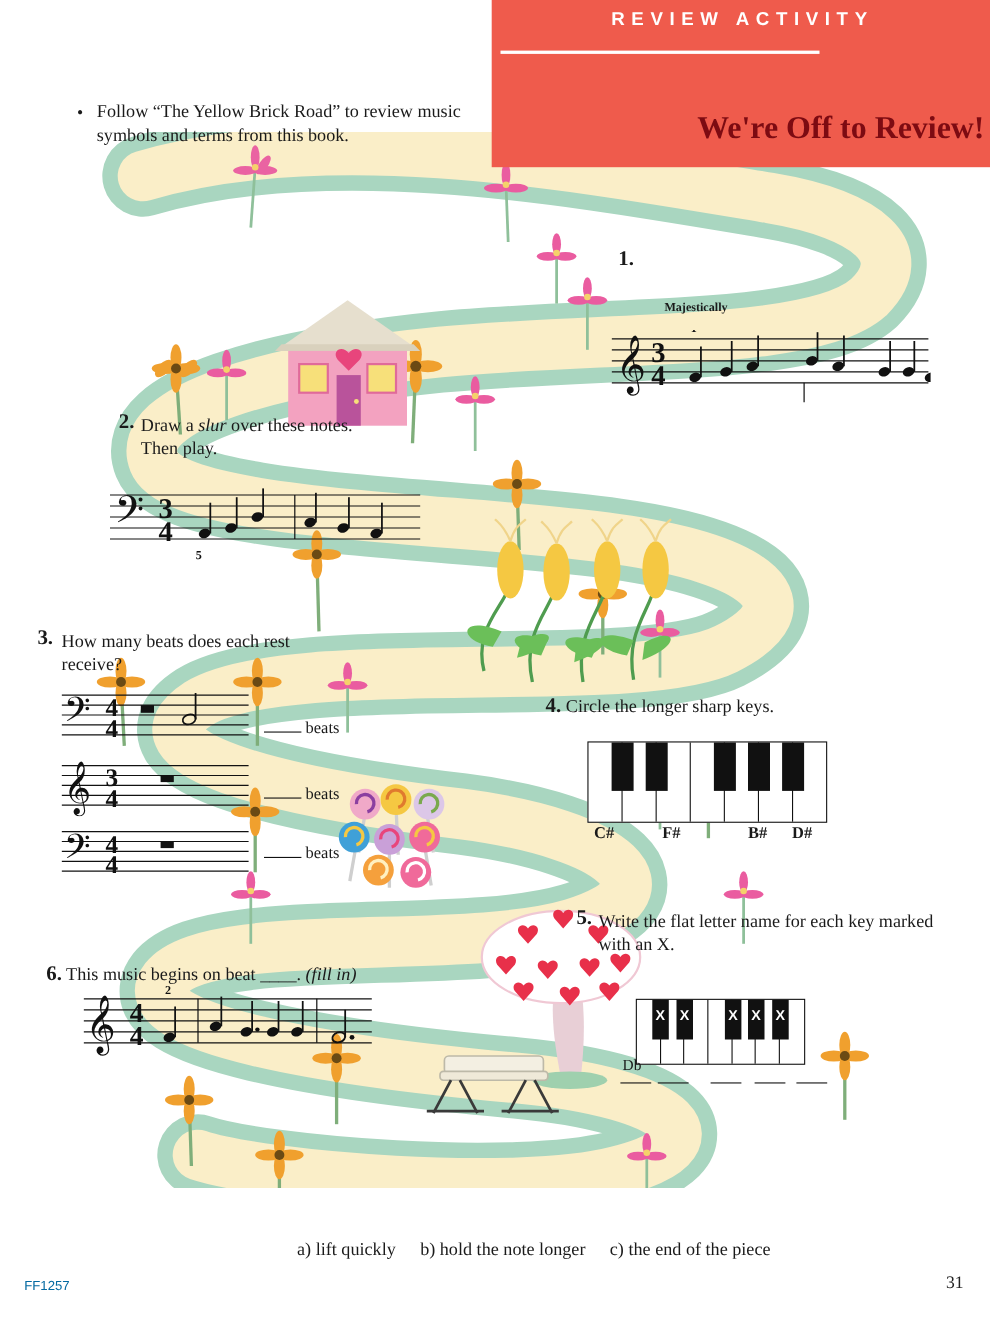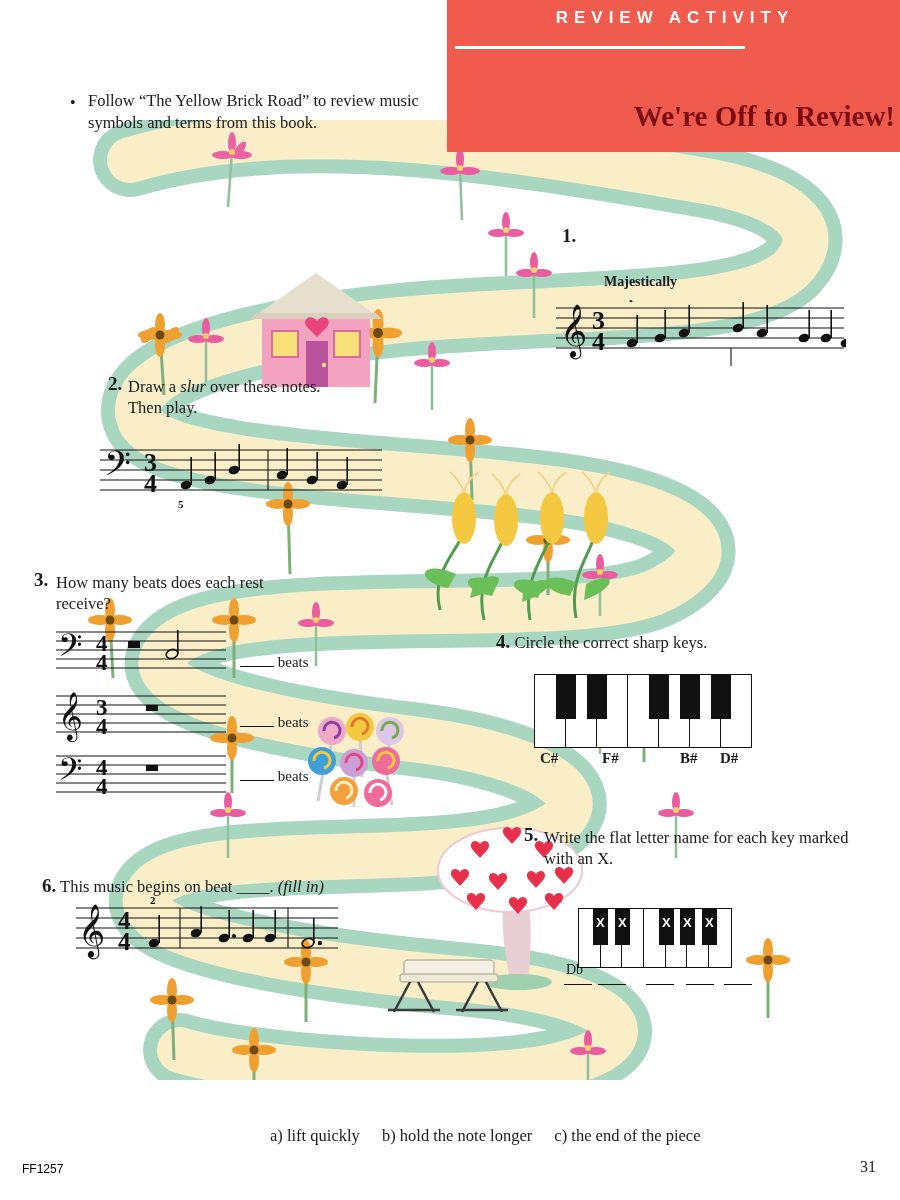--- a/index.html
+++ b/index.html
@@ -56,40 +56,40 @@
   #q3{left:34px;top:568px;width:230px;}
   #q3 .body{display:block;margin-left:22px;margin-top:-21px;}
   #q4{left:496px;top:630px;width:330px;}
   #q5{left:524px;top:823px;width:330px;}
   #q5 .body{display:block;margin-left:20px;margin-top:-21px;}
   #q6{left:42px;top:874px;width:420px;}
   #q7{left:318px;top:1078px;width:420px;}
   #q7ans{position:absolute;left:270px;top:1126px;width:520px;font-size:16.5px;}
   #q7ans span{margin-right:18px;}
 
-  .tempo{position:absolute;left:604px;top:274px;font-family:"Liberation Serif",serif;font-weight:bold;font-size:14px;}
+  .tempo{position:absolute;left:604px;top:274px;font-family:"Liberation Serif",serif;font-weight:bold;font-size:11px;}
 
   
   .staff{position:absolute;}
   .staff svg{display:block;}
 
   .beats-line{position:absolute;font-size:15px;letter-spacing:0px;}
 
   
   .kbd{position:absolute;background:#fff;border:1px solid #111;}
   .kbd .wk{position:absolute;top:0;height:100%;border-right:1px solid #111;box-sizing:border-box;}
   .kbd .bk{position:absolute;top:0;background:#111;}
   .keylabels{position:absolute;font-weight:bold;font-size:15px;font-family:"Liberation Serif",serif;}
   .keylabels span{position:absolute;}
   .xmark{position:absolute;color:#fff;font-weight:bold;font-size:13px;font-family:"Liberation Sans",sans-serif;}
   .answerline{position:absolute;border-bottom:1.5px solid #111;}
   .flatans{position:absolute;font-size:14px;font-family:"Liberation Serif",serif;}
 
   
-  .footer-left{position:absolute;left:22px;top:1162px;font-family:"Liberation Sans",sans-serif;font-size:12px;color:#000000;}
+  .footer-left{position:absolute;left:22px;top:1162px;font-family:"Liberation Sans",sans-serif;font-size:12px;color:#0369a1;}
   .footer-right{position:absolute;right:24px;top:1158px;font-size:16px;color:#222;}
 </style>
 </head>
 <body>
 
 <div class="page">
 
   <svg class="scenery" viewBox="0 0 900 960" xmlns="http://www.w3.org/2000/svg">
 
     <path d="M130 40 C 300 -10 520 30 700 60 C 790 75 830 110 790 150 C 740 195 560 185 400 200
@@ -614,21 +614,21 @@
     </svg>
   </div>
   <div class="beats-line" style="left:240px;top:768px;">
     <span style="display:inline-block;border-bottom:1.3px solid #111;width:34px;"></span>
     <span>beats</span>
   </div>
 
   <div class="q" id="q4">
     <span class="qnum">4.</span>
     <span>
-      <span>Circle the correct </span><span class="bd">sharp</span><span> keys.</span>
+      <span>Circle the longer </span><span class="bd">sharp</span><span> keys.</span>
     </span>
   </div>
 
   <div class="kbd" style="left:534px;top:674px;width:216px;height:72px;">
     <div class="wk" style="left:0;width:31px;"></div>
     <div class="wk" style="left:31px;width:31px;"></div>
     <div class="wk" style="left:62px;width:31px;"></div>
     <div class="wk" style="left:93px;width:31px;"></div>
     <div class="wk" style="left:124px;width:31px;"></div>
     <div class="wk" style="left:155px;width:31px;"></div>

